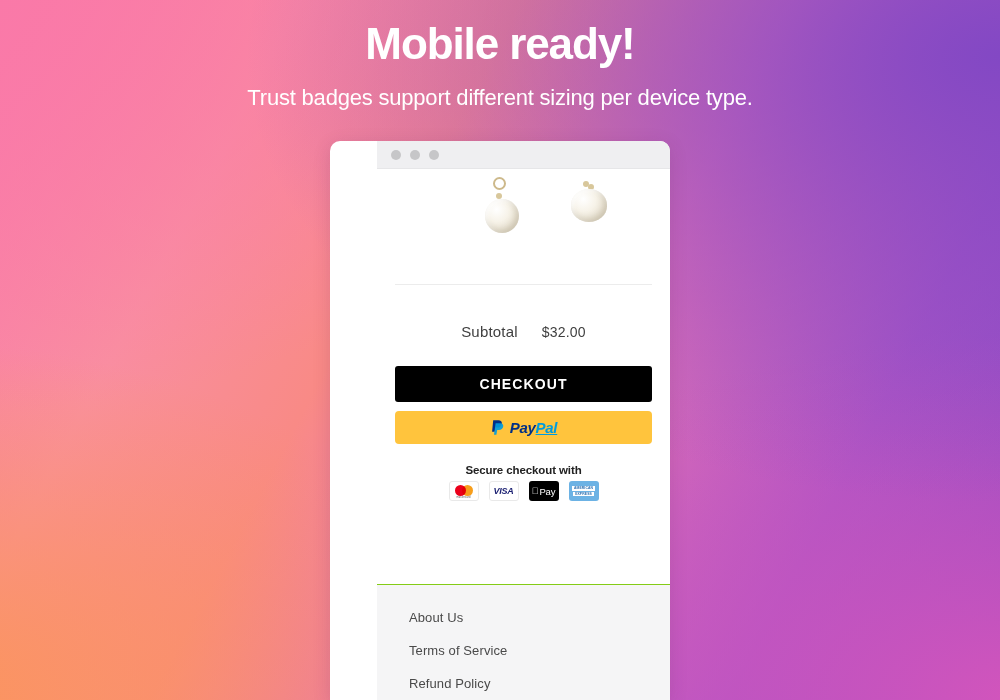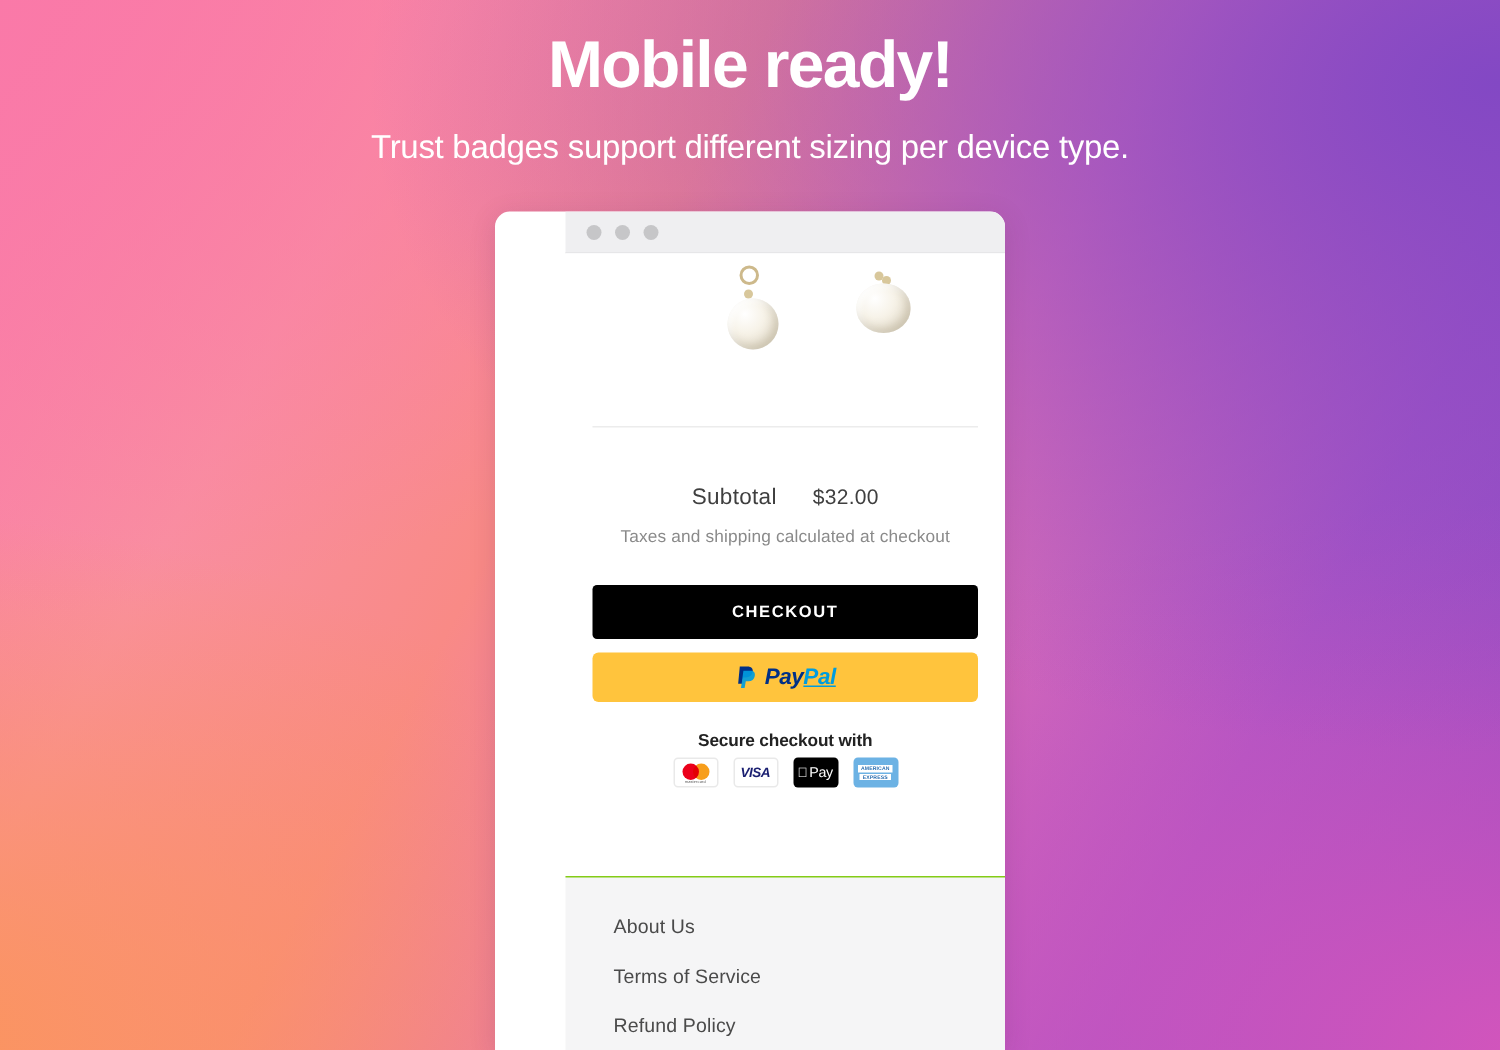--- a/index.html
+++ b/index.html
@@ -86,21 +86,21 @@
   .tax-note{
     margin-top:12px; font-size:11.5px; color:#8a8a8a; letter-spacing:.1px;
   }
 
   
   .btns{ padding:26px 18px 0; }
   .btn-checkout{
     display:block; width:100%; height:36px; border:none;
     background:#000000; color:#ffffff; border-radius:3px;
     font-family:"Liberation Sans", sans-serif;
-    font-size:11px; font-weight:bold; letter-spacing:1.1px;
+    font-size:14px; font-weight:bold; letter-spacing:1.1px;
     cursor:pointer;
   }
   .btn-paypal{
     display:flex; align-items:center; justify-content:center;
     width:100%; height:33px; margin-top:9px; border:none;
     background:#ffc43d; border-radius:4px; cursor:pointer;
   }
   .pp-mark{ position:relative; width:15px; height:17px; margin-right:5px; }
   .pp-word{ font-size:15px; font-weight:bold; font-style:italic; letter-spacing:-.3px; }
   .pp-pay{ color:#003087; }
@@ -167,21 +167,20 @@
         </div>
       </div>
 
       <div class="divider"></div>
 
       <div class="totals">
         <div class="subtotal-row">
           <span class="subtotal-label">Subtotal</span>
           <span class="subtotal-value">$32.00</span>
         </div>
-        <div class="tax-note">Taxes and shipping calculated at checkout</div>
       </div>
 
       <div class="btns">
         <button class="btn-checkout">CHECKOUT</button>
 
         <button class="btn-paypal">
           <span class="pp-mark">
             <svg width="15" height="17" viewBox="0 0 15 17">
               <path d="M3.2 1.3h5.1c2.6 0 3.9 1.4 3.5 3.6-.4 2.4-2.2 3.7-4.7 3.7H5.4l-.7 4.2H2.1z" fill="#003087"></path>
               <path d="M5.6 4.2h4.6c2.3 0 3.4 1.3 3 3.4-.4 2.3-2 3.5-4.3 3.5H7.2l-.8 4.6H4z" fill="#009cde" opacity=".92"></path>

